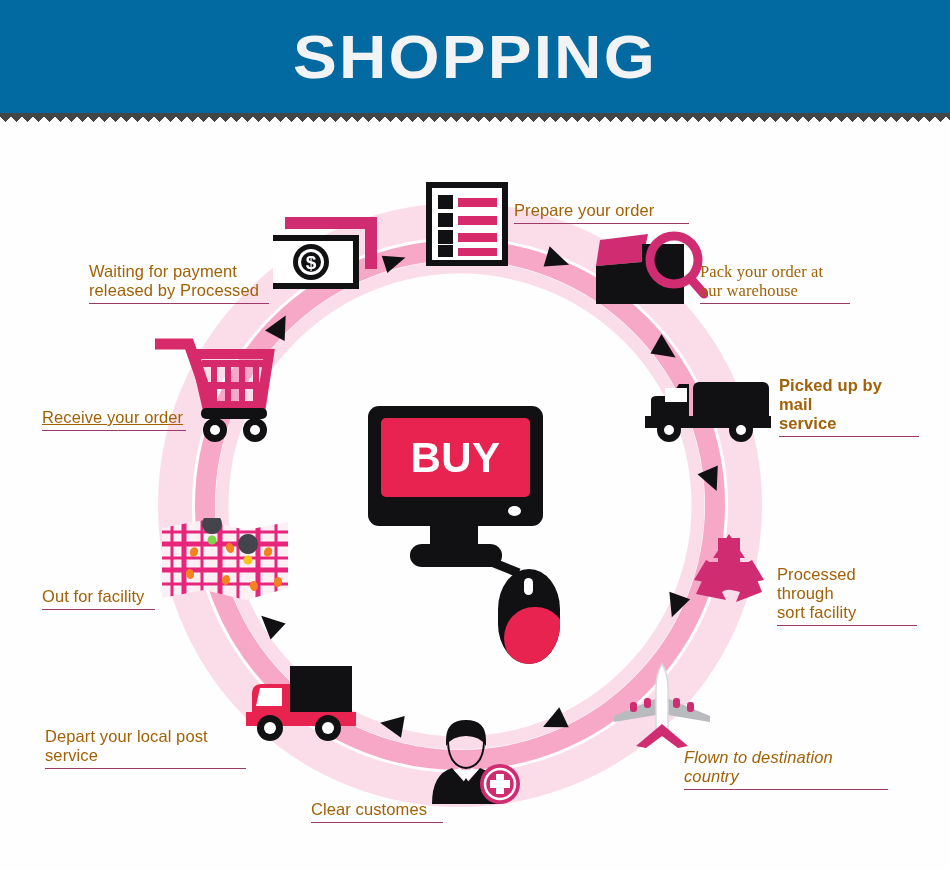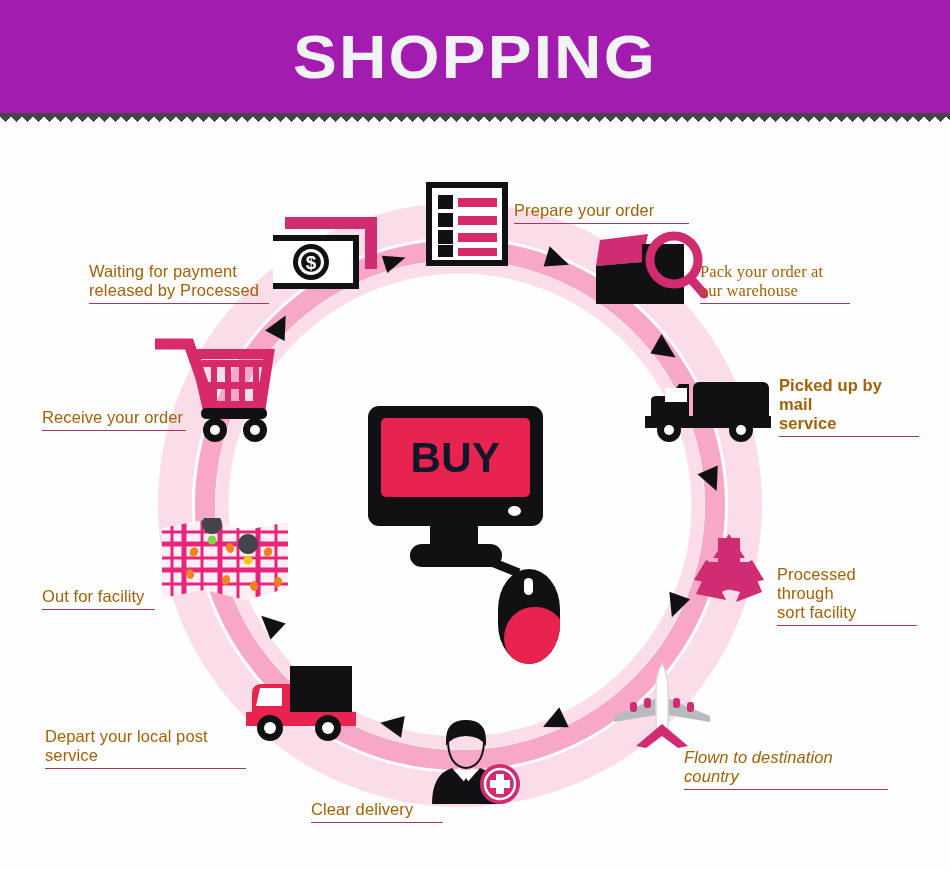--- a/index.html
+++ b/index.html
@@ -8,21 +8,21 @@
     background:#fdfdfd;
     font-family:"Liberation Sans", sans-serif;
     overflow:hidden;
     position:relative;
   }
   #stage{position:relative;width:950px;height:870px;background:#fefefe;}
 
   
   .header{
     position:absolute;left:0;top:0;width:950px;height:113px;
-    background:#a21caf;
+    background:#0369a1;
   }
   .header-title{
     position:absolute;left:0;top:0;width:950px;height:113px;
     display:flex;align-items:center;justify-content:center;
     color:#f2f3f5;
     font-family:"Liberation Sans", sans-serif;
     font-weight:bold;
     font-size:62px;
     letter-spacing:2px;
     transform:scaleX(1.06);
@@ -63,21 +63,21 @@
   .mon-body{
     position:absolute;left:0;top:0;width:175px;height:120px;
     background:#111113;border-radius:11px;
   }
   .mon-screen{
     position:absolute;left:13px;top:12px;width:149px;height:79px;
     background:#e8234f;border-radius:5px;
     display:flex;align-items:center;justify-content:center;
   }
   .mon-screen span{
-    color:#0f172a;font-weight:bold;font-size:42px;letter-spacing:0.5px;
+    color:#ffffff;font-weight:bold;font-size:42px;letter-spacing:0.5px;
     font-family:"Liberation Sans", sans-serif;
   }
   .mon-dot{
     position:absolute;right:22px;bottom:10px;width:13px;height:10px;
     background:#fff;border-radius:50%;
   }
   .mon-neck{
     position:absolute;left:62px;top:118px;width:48px;height:25px;background:#111113;
   }
   .mon-base{
@@ -377,35 +377,35 @@
 sort facility</span>
     <span class="ul"></span>
   </div>
 
   <div class="label" style="left:684px;top:729px;width:204px;font-style:italic;">
     <span>Flown to destination country</span>
     <span class="ul"></span>
   </div>
 
   <div class="label" style="left:311px;top:781px;width:132px;">
-    <span>Clear delivery</span>
+    <span>Clear customes</span>
     <span class="ul"></span>
   </div>
 
   <div class="label" style="left:45px;top:708px;width:201px;">
     <span>Depart your local post service</span>
     <span class="ul"></span>
   </div>
 
   <div class="label" style="left:42px;top:568px;width:113px;">
     <span>Out for facility</span>
     <span class="ul"></span>
   </div>
 
-  <div class="label" style="left:42px;top:389px;width:144px;">
+  <div class="label" style="left:42px;top:389px;width:144px;text-decoration:underline;">
     <span>Receive your order</span>
     <span class="ul"></span>
   </div>
 
   <div class="label" style="left:89px;top:243px;width:180px;">
     <span>Waiting for payment
 released by Processed</span>
     <span class="ul"></span>
   </div>
 

